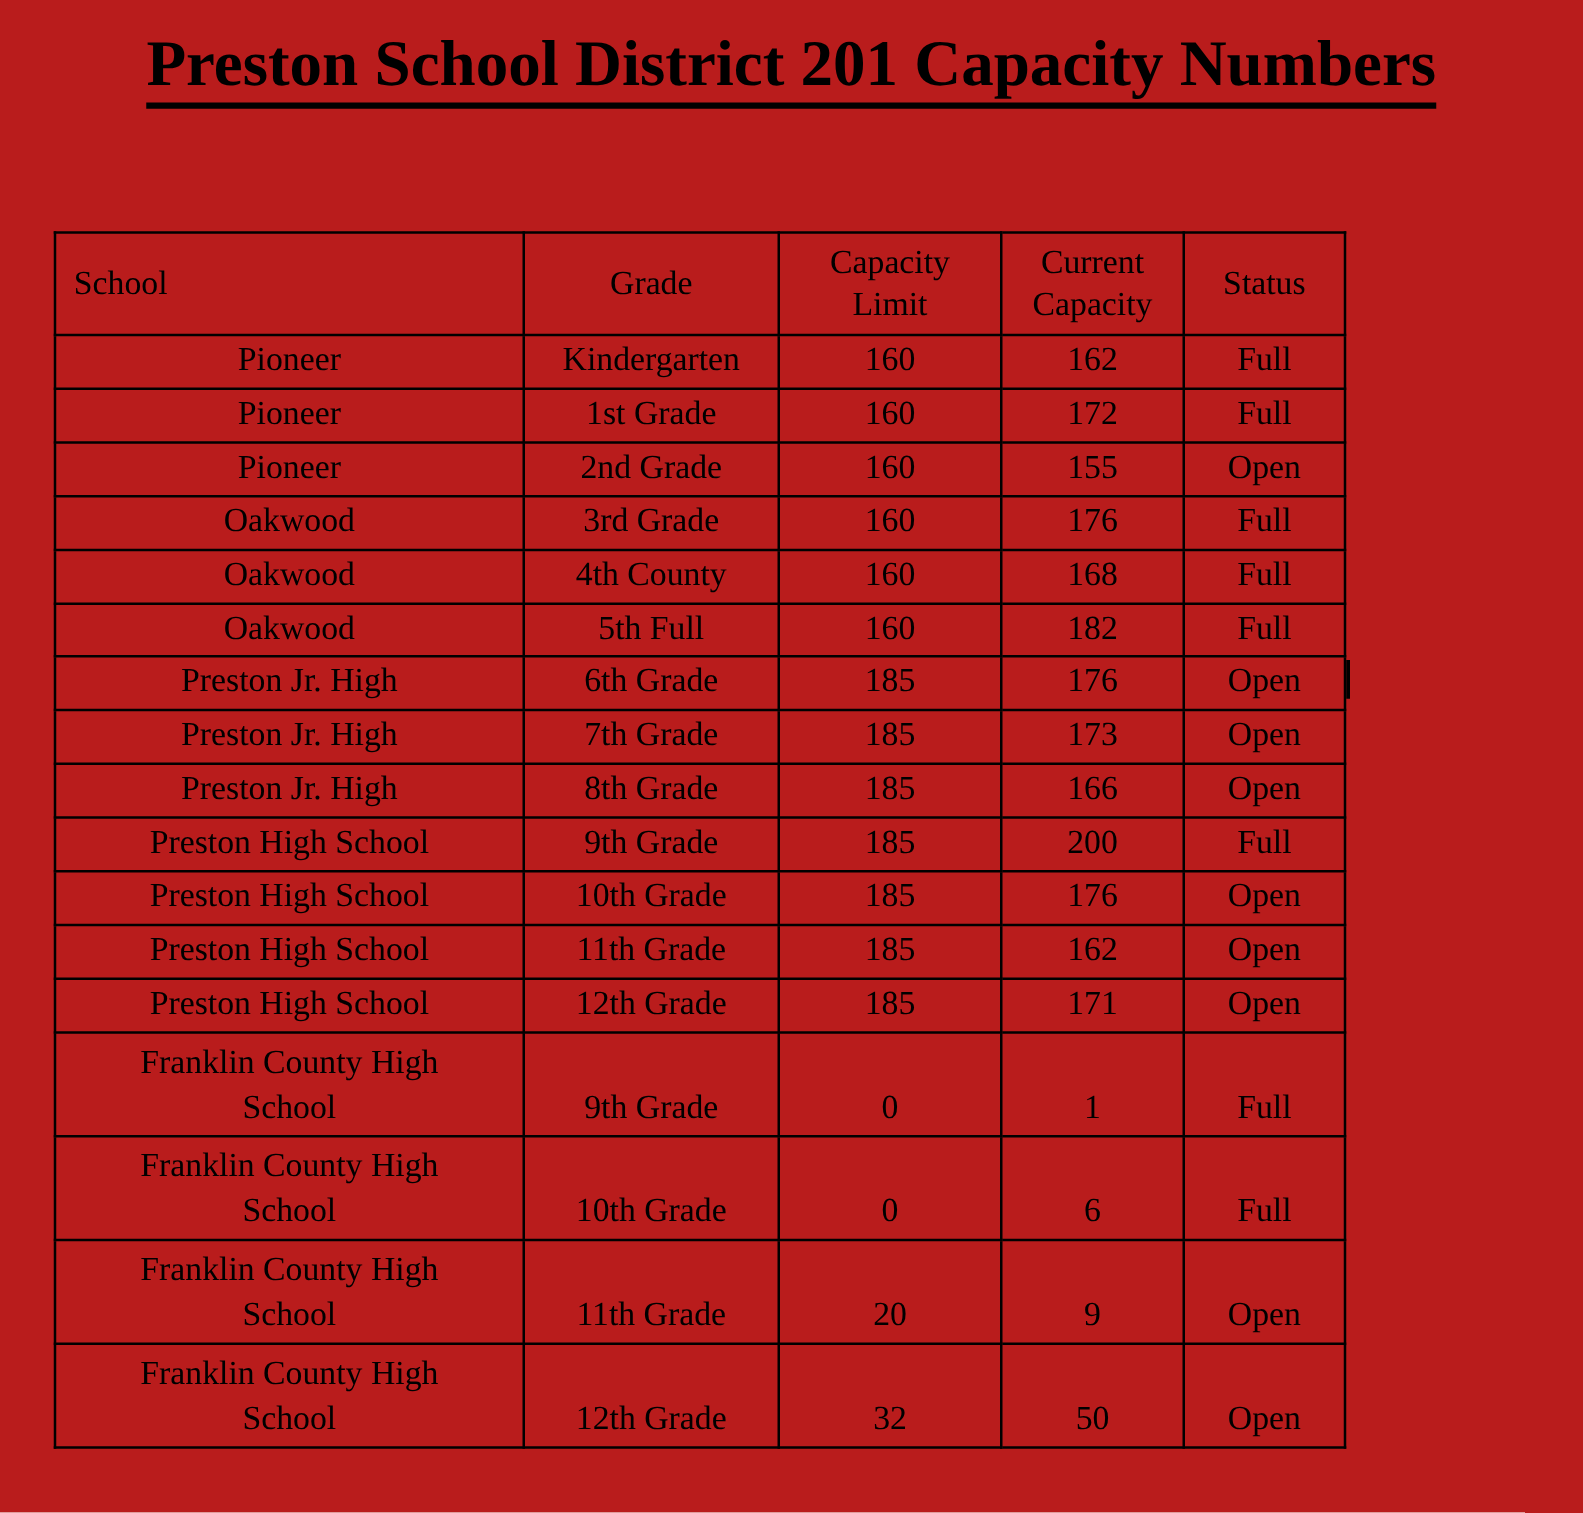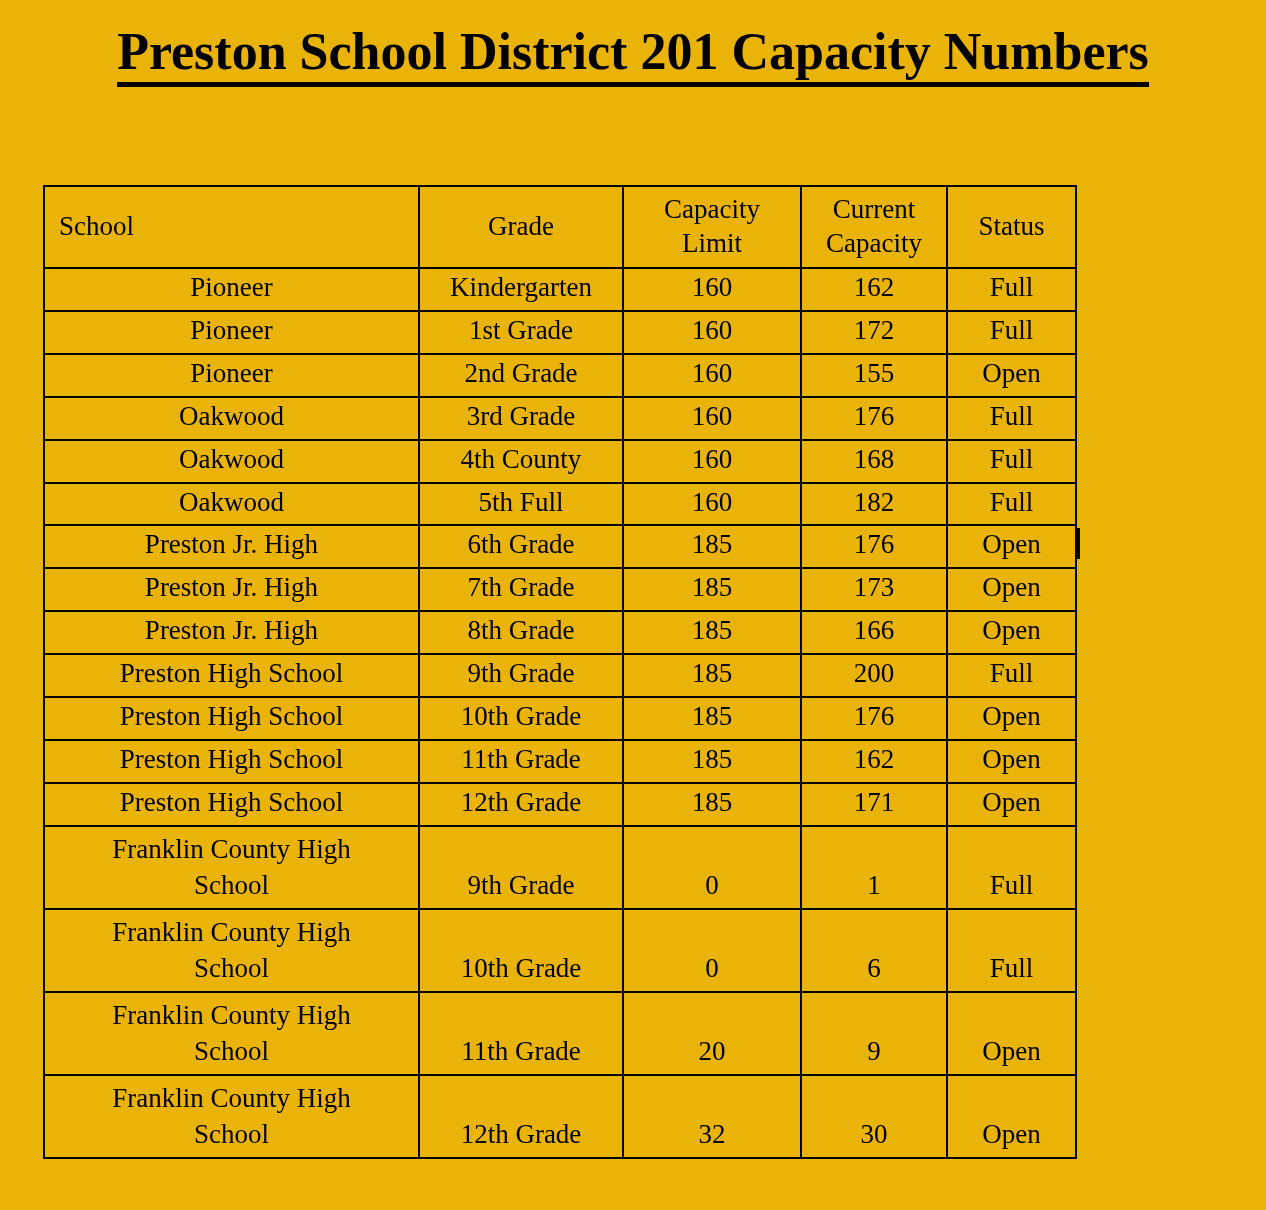--- a/index.html
+++ b/index.html
@@ -6,21 +6,21 @@
     margin: 0;
     padding: 0;
     background: #ffffff;
     color: #000000;
     font-family: "Liberation Serif", "DejaVu Serif", serif;
   }
   .page {
     position: relative;
     width: 1266px;
     height: 1210px;
-    background: #eab308;
+    background: #b91c1c;
     overflow: hidden;
   }
   .doc-title {
     padding-top: 26px;
     text-align: center;
     font-weight: bold;
     font-size: 52px;
     line-height: 1.0;
   }
   .doc-title .title-line {
@@ -218,21 +218,21 @@
           <td>11th Grade</td>
           <td>20</td>
           <td>9</td>
           <td>Open</td>
         </tr>
         <tr class="tall">
           <td class="school-cell">Franklin County High
 School</td>
           <td>12th Grade</td>
           <td>32</td>
-          <td>30</td>
+          <td>50</td>
           <td>Open</td>
         </tr>
       </tbody>
   </table>
 
   <div class="text-caret"></div>
 
 </div>
 
 </body></html>

